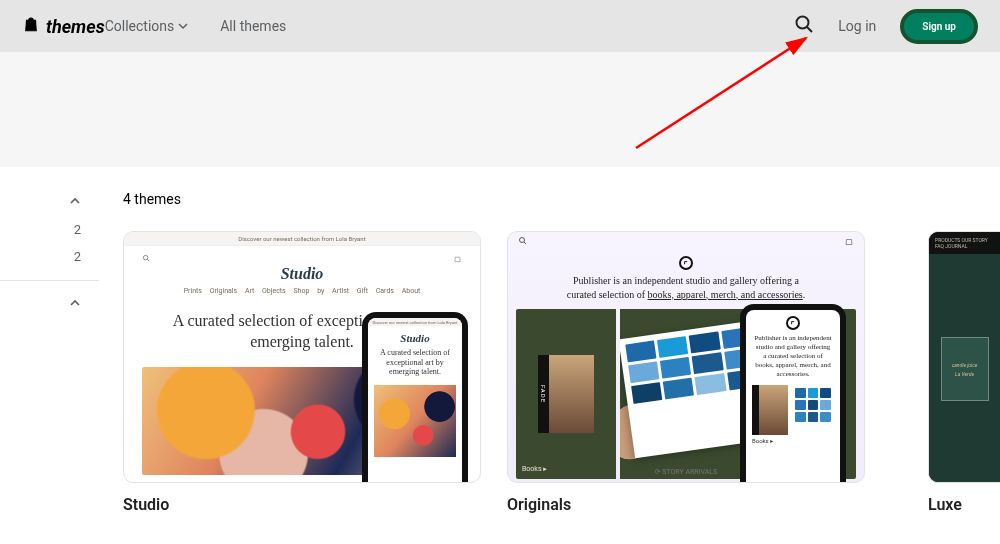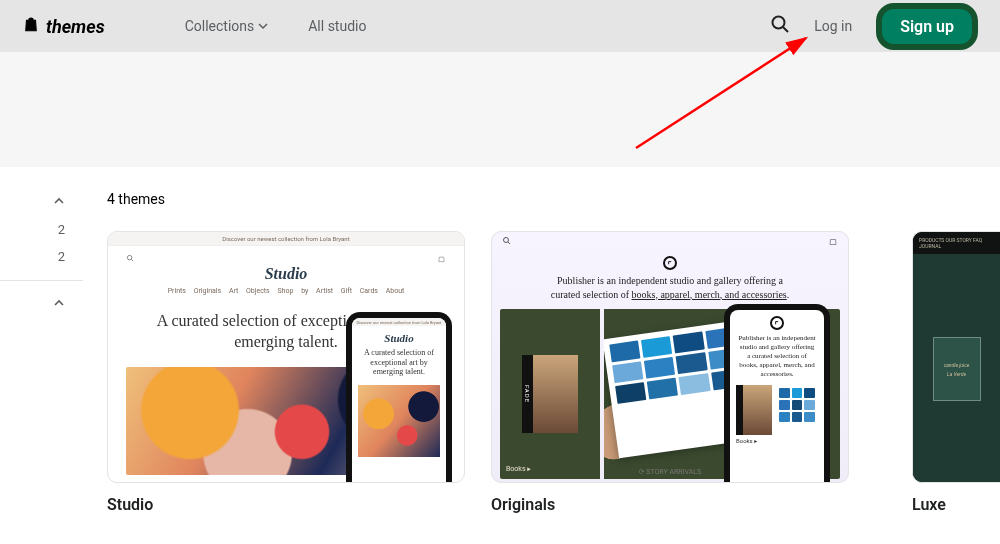--- a/index.html
+++ b/index.html
@@ -2,26 +2,26 @@
 <html><head>
 <meta charset="utf-8">
 <style>
   * { box-sizing: border-box; margin: 0; padding: 0; }
   body { font-family: -apple-system, BlinkMacSystemFont, "Segoe UI", Roboto, sans-serif; width: 1000px; height: 544px; overflow: hidden; background: #fff; color: #202223; position: relative; }
 
   
   .header { height: 52px; display: flex; align-items: center; padding: 0 22px; background: #e5e5e5; }
   .logo { display: flex; align-items: center; gap: 6px; font-style: italic; font-weight: 700; font-size: 18px; color: #000; }
   .logo svg { width: 18px; height: 18px; }
-  .nav { display: flex; align-items: center; gap: 40px; margin-left: 80px; font-size: 14px; color: #5c5f62; }
+  .nav { display: flex; align-items: center; gap: 32px; font-size: 14px; color: #5c5f62; }
   .nav-item { display: flex; align-items: center; gap: 4px; cursor: pointer; }
   .header-right { margin-left: auto; display: flex; align-items: center; gap: 24px; }
   .search-btn { width: 20px; height: 20px; display: flex; align-items: center; justify-content: center; cursor: pointer; }
   .login { font-size: 14px; color: #5c5f62; cursor: pointer; }
-  .signup { background: #008060; color: #fff; border-radius: 18px; padding: 8px 18px; font-size: 16px; font-weight: 600; border: 6px solid #14532d; cursor: pointer; }
+  .signup { background: #008060; color: #fff; border-radius: 18px; padding: 8px 18px; font-size: 10px; font-weight: 600; border: 4px solid #14532d; cursor: pointer; }
 
   
   .banner { height: 115px; background: #f6f6f7; }
 
   
   .content { display: flex; padding: 0; }
   .sidebar { width: 110px; padding: 22px 0 0 0; }
   .sidebar-row { display: flex; justify-content: flex-end; padding: 6px 18px; font-size: 13px; color: #5c5f62; align-items: center; gap: 10px; }
   .sidebar-row .chev { color: #5c5f62; }
   .sidebar hr { border: none; border-top: 1px solid #e1e3e5; margin: 10px 0; }
@@ -85,21 +85,21 @@
   .pub-phone .spiral{ margin-top:6px; }
   .pub-phone .pp-txt{ font-family:Georgia,serif; font-size:7px; text-align:center; padding:4px 8px; line-height:1.3; }
   .pub-phone .pp-grid{ display:flex; gap:4px; padding:0 6px; margin-top:2px; }
   .pp-mag{ width:36px; height:50px; background:#e9e2d3; display:flex; }
   .pp-mag .spine{ width:7px; background:#111; }
   .pp-mag .cover{ flex:1; background:linear-gradient(180deg,#caa57a,#6b4a37); }
   .pp-book{ flex:1; height:50px; background:#fff; display:grid; grid-template-columns:repeat(3,1fr); grid-auto-rows:10px; gap:2px; padding:3px; }
   .pp-lbl{ font-size:6px; color:#333; padding:2px 6px; }
 
   
-  .luxe{ width:88px;margin-left:37px; }
+  .luxe{ width:72px;margin-left:37px; }
   .luxe-preview{ height:252px; border:1px solid #e1e3e5; border-radius:10px 0 0 10px; overflow:hidden; background:#0e1110; border-right:none; }
   .luxe-bar{ height:22px; background:#101311; display:flex; gap:10px; padding:0 6px; align-items:center; font-size:5px; color:#bdb6a4; }
   .luxe-hero{ height:230px; background:#1e3a33; display:flex; align-items:center; justify-content:center; }
   .luxe-book{ width:48px; height:64px; background:#2d5248; border:1px solid #6f8c80; display:flex; flex-direction:column; align-items:center; justify-content:center; gap:3px; }
   .luxe-book .t{ font-size:5px; color:#cdbf9a; font-style:italic; }
 
   
   .arrow{ position:absolute; pointer-events:none; }
 </style>
 </head>
@@ -117,21 +117,21 @@
   <div class="nav">
     <div class="nav-item">
       <span>Collections</span>
       <span>
         <svg width="10" height="10" viewBox="0 0 10 10">
             <path d="M1 3l4 4 4-4" stroke="#5c5f62" stroke-width="1.5" fill="none"></path>
           </svg>
       </span>
     </div>
     <div class="nav-item">
-      <span>All studio</span>
+      <span>All themes</span>
     </div>
   </div>
   <div class="header-right">
     <div class="search-btn">
       <span>
         <svg width="20" height="20" viewBox="0 0 20 20">
             <circle cx="8.5" cy="8.5" r="6" stroke="#202223" stroke-width="2" fill="none"></circle>
             <line x1="13" y1="13" x2="18" y2="18" stroke="#202223" stroke-width="2"></line>
           </svg>
       </span>

